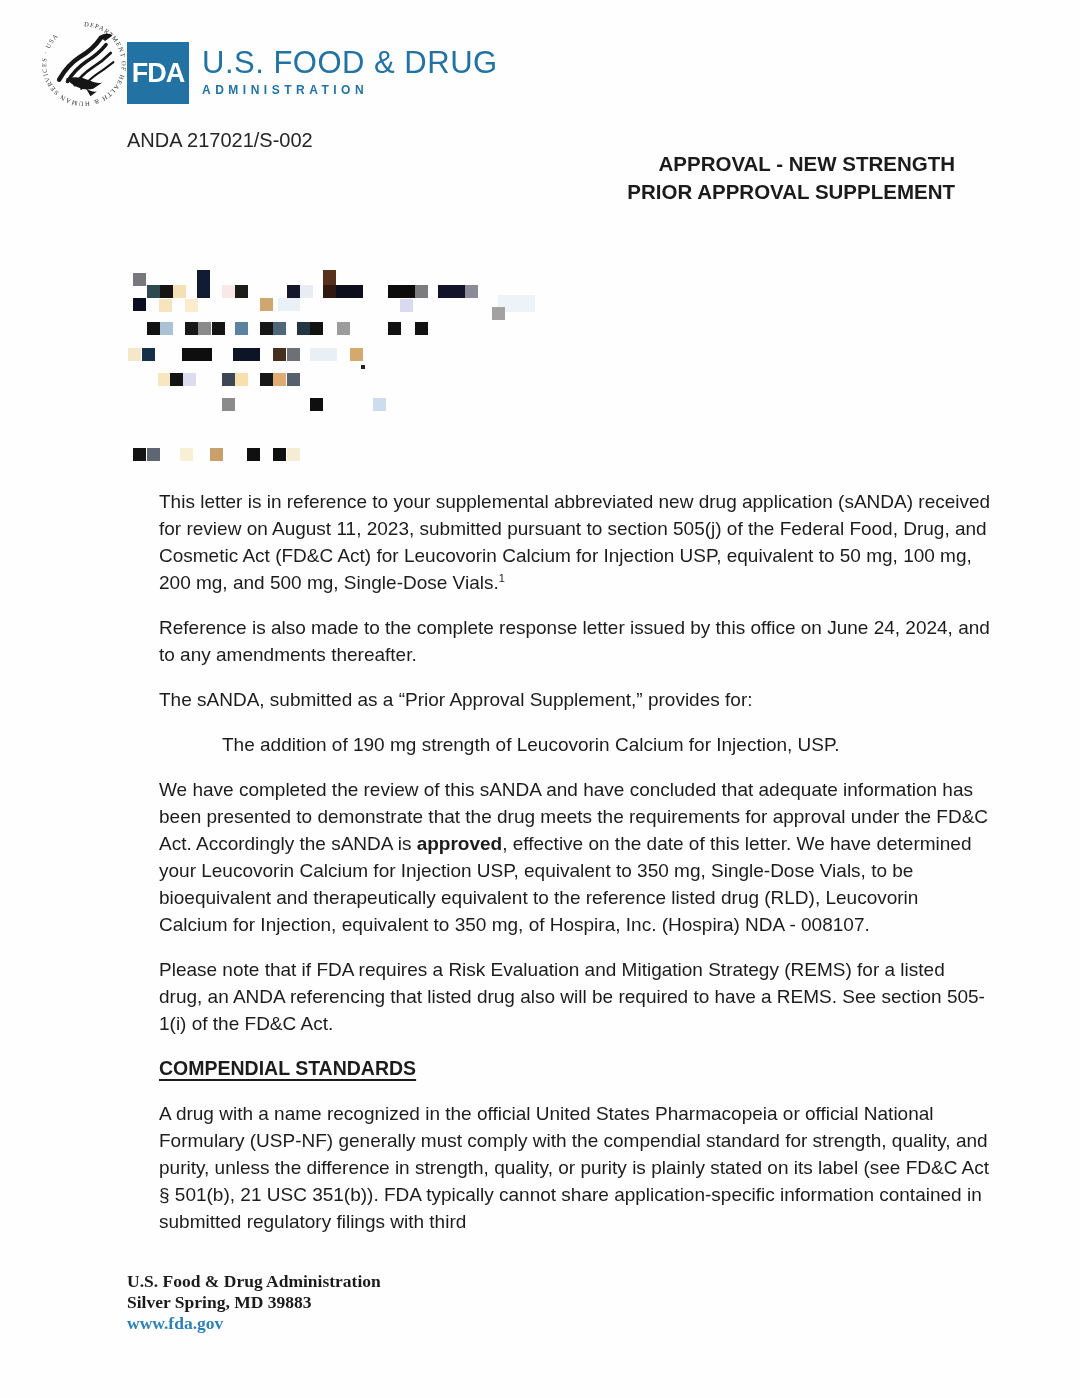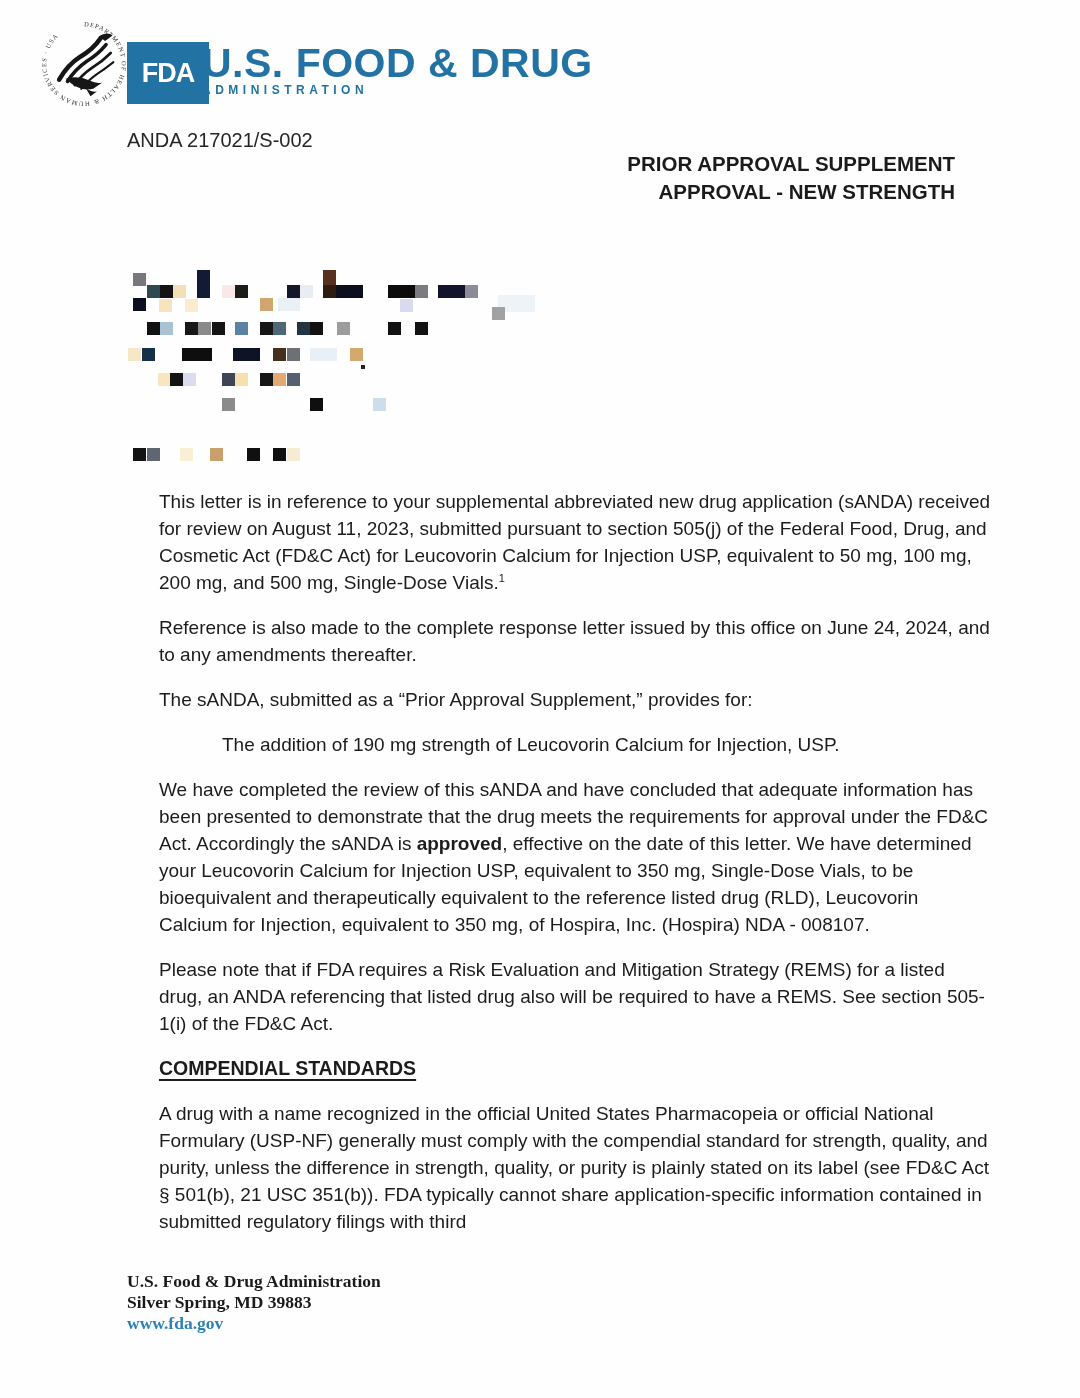--- a/index.html
+++ b/index.html
@@ -3,26 +3,26 @@
 <meta charset="utf-8">
 <style>
   html,body{margin:0;padding:0;background:#ffffff;}
   .page{
     position:relative;width:1080px;height:1398px;background:#fefefe;
     font-family:"Liberation Sans", sans-serif;color:#1d1d1d;overflow:hidden;
   }
   
   .hhs-seal{position:absolute;left:38px;top:16px;width:92px;height:96px;}
   .fda-square{
-    position:absolute;left:127px;top:42px;width:82px;height:62px;
+    position:absolute;left:127px;top:42px;width:62px;height:62px;
     display:flex;align-items:center;justify-content:center;
     color:#ffffff;font-weight:bold;font-size:27px;letter-spacing:-1px;
   }
   .wordmark{position:absolute;left:202px;top:46px;}
-  .wordmark .line1{font-size:41px;font-weight:bold;letter-spacing:0.5px;line-height:34px;}
+  .wordmark .line1{font-size:31px;font-weight:normal;letter-spacing:0.5px;line-height:34px;}
   .wordmark .line2{font-size:12px;font-weight:bold;letter-spacing:4.5px;line-height:20px;}
   .anda-number{position:absolute;left:127px;top:129px;font-size:20px;color:#262626;}
   .letter-title{
     position:absolute;right:125px;top:150px;text-align:right;
     font-size:20.5px;font-weight:bold;line-height:28px;color:#1b1b1b;
   }
   
   .mosaic{position:absolute;left:128px;top:268px;width:420px;height:200px;}
   .mosaic .px{position:absolute;}
   
@@ -73,22 +73,22 @@
   </div>
 
   <div class="wordmark" style="color: rgb(34, 115, 163);">
     <div class="line1">U.S. FOOD &amp; DRUG</div>
     <div class="line2">ADMINISTRATION</div>
   </div>
 
   <div class="anda-number">ANDA 217021/S-002</div>
 
   <div class="letter-title">
+    <div>APPROVAL - NEW STRENGTH</div>
     <div>PRIOR APPROVAL SUPPLEMENT</div>
-    <div>APPROVAL - NEW STRENGTH</div>
   </div>
 
   <div class="mosaic" id="mosaic">
       <div class="px" style="left: 5px; top: 5px; width: 13px; height: 13px; background: rgb(119, 119, 124);"></div>
       <div class="px" style="left: 69px; top: 2px; width: 13px; height: 28px; background: rgb(17, 27, 51);"></div>
       <div class="px" style="left: 195px; top: 2px; width: 13px; height: 15px; background: rgb(87, 48, 30);"></div>
       <div class="px" style="left: 19px; top: 17px; width: 13px; height: 13px; background: rgb(46, 74, 80);"></div>
       <div class="px" style="left: 32px; top: 17px; width: 13px; height: 13px; background: rgb(20, 20, 20);"></div>
       <div class="px" style="left: 45px; top: 17px; width: 13px; height: 13px; background: rgb(245, 223, 181);"></div>
       <div class="px" style="left: 94px; top: 17px; width: 13px; height: 13px; background: rgb(248, 232, 232);"></div>

